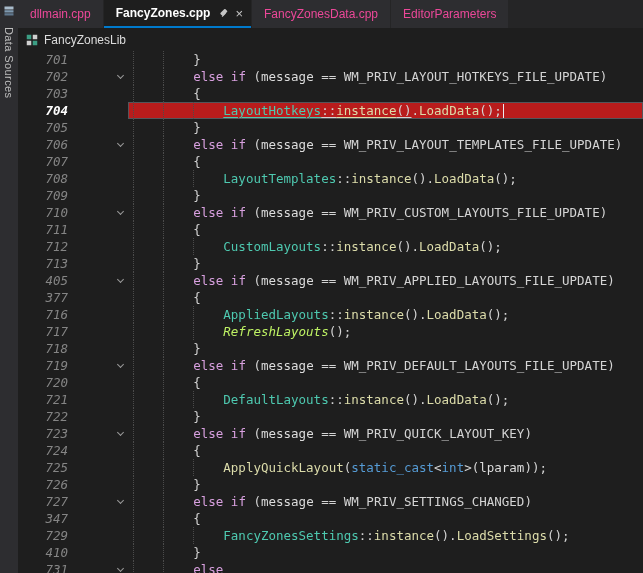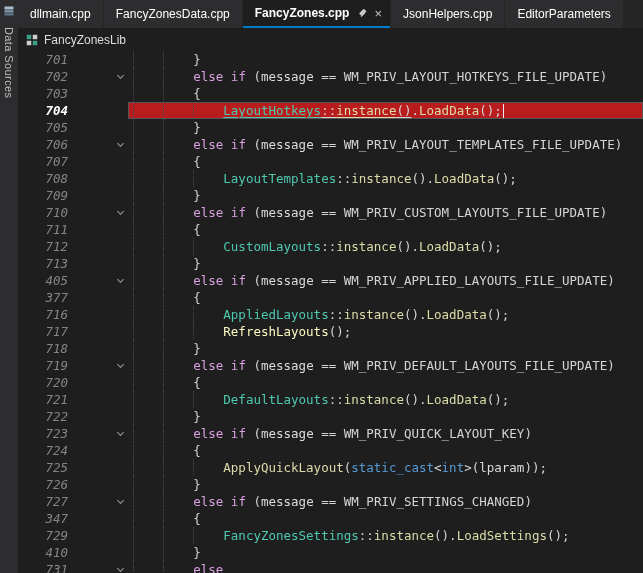--- a/index.html
+++ b/index.html
@@ -25,21 +25,21 @@
   
   .main { flex:1; min-width:0; display:flex; flex-direction:column; }
   
   .tab-strip {
     height:28px; flex:none; background:#252526;
     display:flex; align-items:stretch; overflow:hidden;
   }
   .tab {
     display:flex; align-items:center; gap:7px;
     padding:0 12px; margin-right:1px;
-    background:#2d2d30; color:#ffffff;
+    background:#2d2d30; color:#ec4899;
     font-size:12px; white-space:nowrap; flex:none;
   }
   .tab.active {
     background:#1e1e1e; color:#ffffff; font-weight:bold;
     border-bottom:2px solid #007acc; padding-right:8px;
   }
   .close-icon { font-size:13px; line-height:1; color:#c5c5c5; font-weight:normal; }
   .pin-icon { position:relative; width:11px; height:11px; display:inline-block; }
   .pin-icon::before {
     content:""; position:absolute; left:4.5px; top:1px;
@@ -106,30 +106,27 @@
   </span>
   <span class="rail-label">Data Sources</span>
 </div>
 
 <div class="main">
 
   <div class="tab-strip" id="tab-strip">
       <div class="tab">
         <span class="tab-label">dllmain.cpp</span>
       </div>
-      <div class="tab">
-        <span class="tab-label">FancyZonesData.cpp</span>
-      </div>
       <div class="tab active">
         <span class="tab-label">FancyZones.cpp</span>
         <span class="pin-icon"></span>
         <span class="close-icon">×</span>
       </div>
       <div class="tab">
-        <span class="tab-label">JsonHelpers.cpp</span>
+        <span class="tab-label">FancyZonesData.cpp</span>
       </div>
       <div class="tab">
         <span class="tab-label">EditorParameters</span>
       </div>
     </div>
 
   <div class="nav-bar">
     <span style="display:inline-flex;">
       <svg width="12" height="12" viewBox="0 0 16 16">
         <rect x="1" y="1" width="6" height="6" fill="#3c9e84"></rect>
@@ -243,21 +240,21 @@
       <div class="code-row">
         <span class="line-number">716</span>
         <span class="margin-spacer"></span>
         <span class="fold-cell"></span>
         <span class="code-cell"><span class="guide" style="left: calc(0ch + 5px);"></span><span class="guide" style="left: calc(4ch + 5px);"></span><span class="guide" style="left: calc(8ch + 5px);"></span><span style="color: rgb(212, 212, 212);">            </span><span style="color: rgb(78, 201, 176);">AppliedLayouts</span><span style="color: rgb(212, 212, 212);">::</span><span style="color: rgb(220, 220, 170);">instance</span><span style="color: rgb(212, 212, 212);">().</span><span style="color: rgb(220, 220, 170);">LoadData</span><span style="color: rgb(212, 212, 212);">();</span></span>
       </div>
       <div class="code-row">
         <span class="line-number">717</span>
         <span class="margin-spacer"></span>
         <span class="fold-cell"></span>
-        <span class="code-cell"><span class="guide" style="left: calc(0ch + 5px);"></span><span class="guide" style="left: calc(4ch + 5px);"></span><span class="guide" style="left: calc(8ch + 5px);"></span><span style="color: rgb(212, 212, 212);">            </span><span style="color: #fef9c3;">RefreshLayouts</span><span style="color: rgb(212, 212, 212);">();</span></span>
+        <span class="code-cell"><span class="guide" style="left: calc(0ch + 5px);"></span><span class="guide" style="left: calc(4ch + 5px);"></span><span class="guide" style="left: calc(8ch + 5px);"></span><span style="color: rgb(212, 212, 212);">            </span><span style="color: #bef264; font-style: italic;">RefreshLayouts</span><span style="color: rgb(212, 212, 212);">();</span></span>
       </div>
       <div class="code-row">
         <span class="line-number">718</span>
         <span class="margin-spacer"></span>
         <span class="fold-cell"></span>
         <span class="code-cell"><span class="guide" style="left: calc(0ch + 5px);"></span><span class="guide" style="left: calc(4ch + 5px);"></span><span style="color: rgb(212, 212, 212);">        }</span></span>
       </div>
       <div class="code-row">
         <span class="line-number">719</span>
         <span class="margin-spacer"></span>

